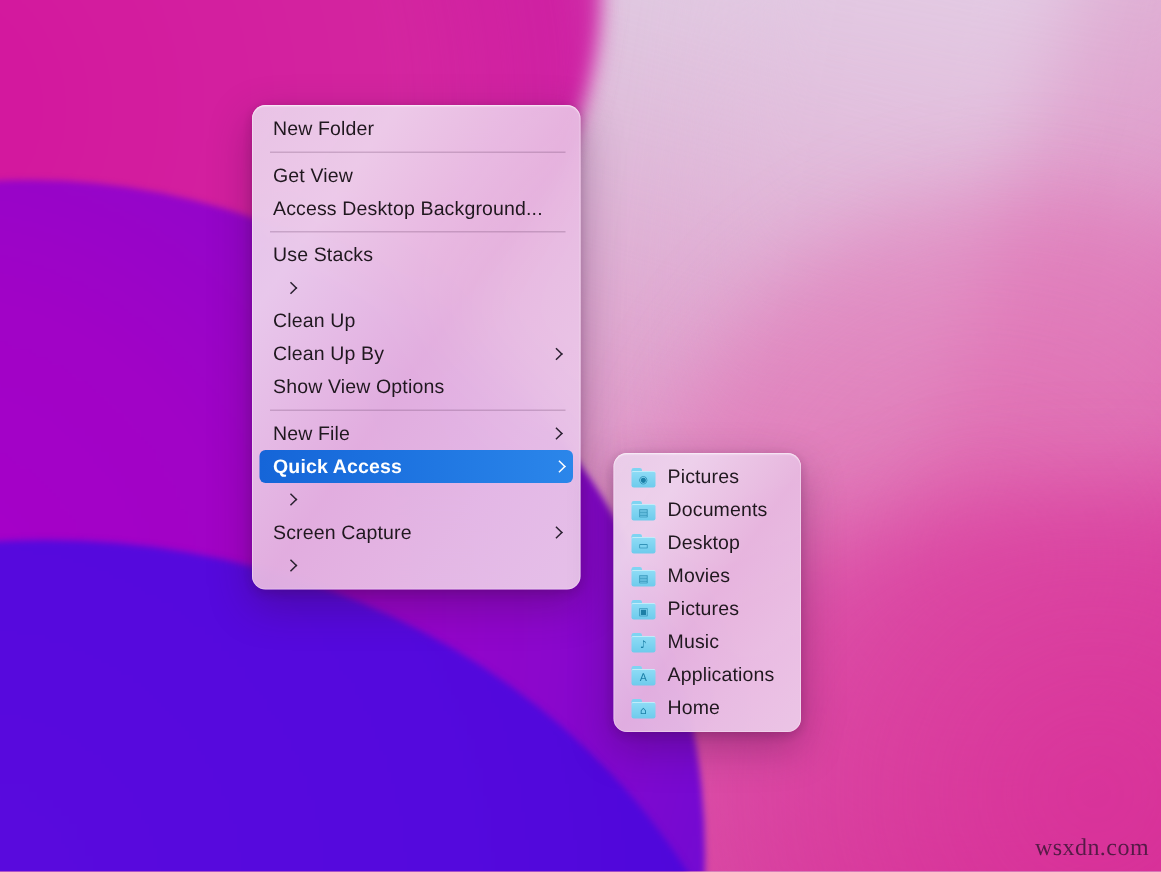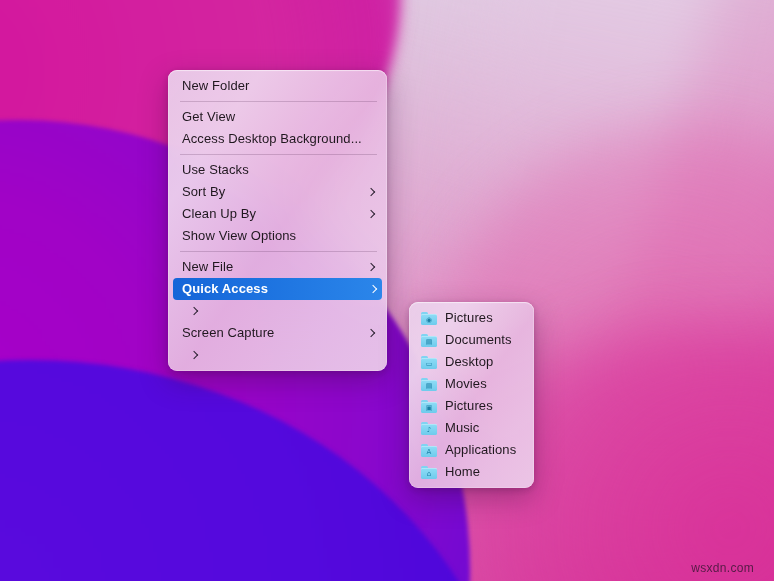--- a/index.html
+++ b/index.html
@@ -290,25 +290,25 @@
     width: 100%; height: 1px;
     margin-top: -.5px;
     background: rgba(190,210,250,.75);
     box-shadow:
       0 -4px 0 rgba(190,210,250,.45),
       0 4px 0 rgba(190,210,250,.45);
   }
 
   .watermark {
     position: absolute;
-    right: 20px;
+    right: 8px;
     bottom: 6px;
-    font-size: 12px;
+    font-size: 16px;
     color: rgba(35,18,38,.72);
-    font-family: Liberation Sans, sans-serif;
+    font-family: Liberation Serif, serif;
     letter-spacing: .3px;
   }
 </style>
 </head>
 <body>
 
 <div id="desktop">
 
   <div class="wall-layer wall-base"></div>
   <div class="wall-sheet-1"></div>
@@ -329,22 +329,24 @@
         <span class="label">Get View</span>
       </div>
       <div class="menu-item">
         <span class="label">Access Desktop Background...</span>
       </div>
       <div class="separator"></div>
       <div class="menu-item">
         <span class="label">Use Stacks</span>
       </div>
       <div class="menu-item">
-        <span class="label">Sort By</span>
-        <span class="chevron"></span>
+        <span class="chevron"></span>
+      </div>
+      <div class="menu-item">
+        <span class="label">Clean Up</span>
       </div>
       <div class="menu-item">
         <span class="label">Clean Up By</span>
         <span class="chevron"></span>
       </div>
       <div class="menu-item">
         <span class="label">Show View Options</span>
       </div>
       <div class="separator"></div>
       <div class="menu-item">

